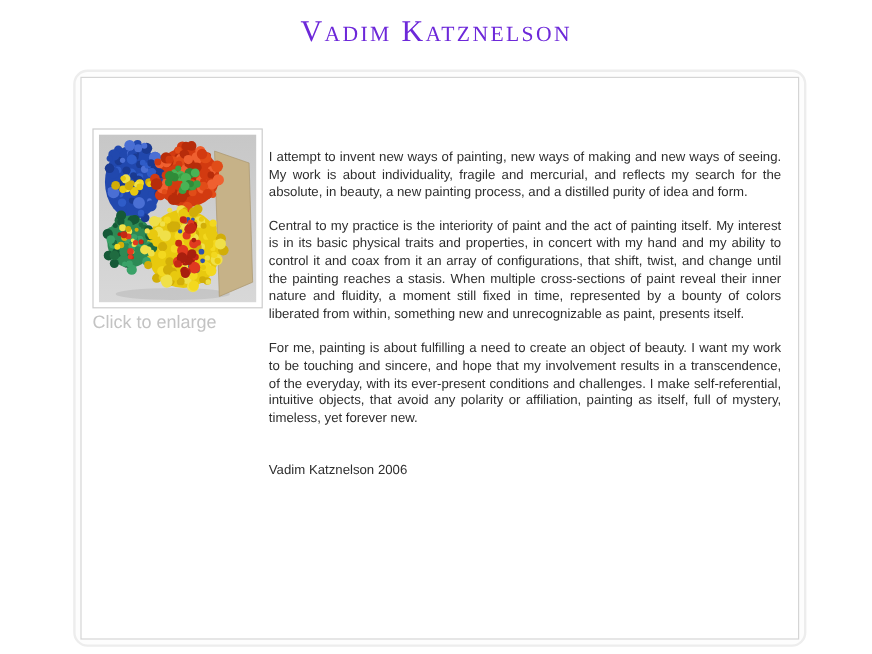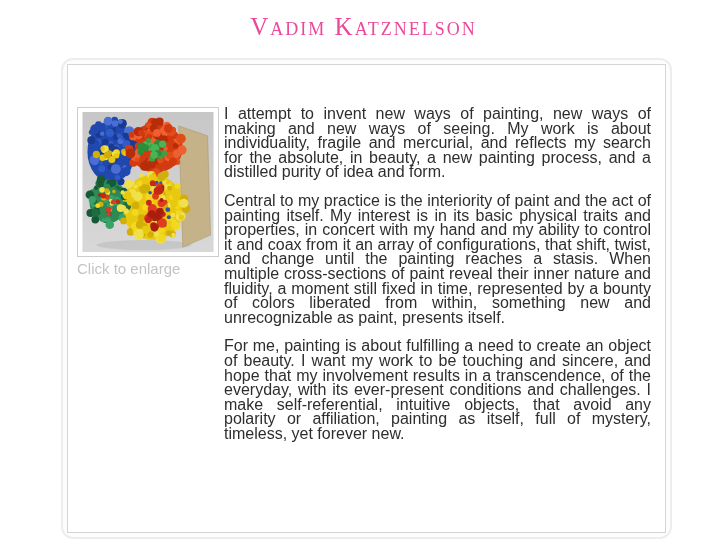--- a/index.html
+++ b/index.html
@@ -13,21 +13,21 @@
   }
   .site-title {
     margin:0;
     padding-top:13px;
     text-align:center;
     font-family:"Liberation Serif", serif;
     font-variant:small-caps;
     font-weight:normal;
     font-size:25px;
     letter-spacing:2px;
-    color:#ec4899;
+    color:#6d28d9;
   }
   .outer-frame {
     position:absolute;
     left:61px; top:58px;
     width:611px; height:481px;
     box-sizing:border-box;
     border:2px solid #ededed;
     border-radius:12px;
     background:#fdfdfd;
     padding:4px;
@@ -52,24 +52,25 @@
     cursor:pointer;
   }
   .thumb-frame svg { display:block; width:132px; height:140px; }
   .thumb-caption {
     margin-top:3px;
     font-size:15px;
     color:#c3c3c3;
   }
   .text-col {
     flex:1 1 auto;
-    font-size:16px;
+    font-size:11px;
     line-height:14.6px;
     color:#2e2e2e;
     text-align:justify;
+    margin-top:17px;
   }
   .text-col p { margin:0 0 14px 0; }
   .signature {
     margin-top:29px !important;
     text-align:left;
   }
 </style>
 </head>
 <body>
 
@@ -499,17 +500,18 @@
               </g>
           </svg>
         </a>
         <div class="thumb-caption">Click to enlarge</div>
       </div>
 
       <div class="text-col">
         <p>I attempt to invent new ways of painting, new ways of making and new ways of seeing. My work is about individuality, fragile and mercurial, and reflects my search for the absolute, in beauty, a new painting process, and a distilled purity of idea and form.</p>
         <p>Central to my practice is the interiority of paint and the act of painting itself. My interest is in its basic physical traits and properties, in concert with my hand and my ability to control it and coax from it an array of configurations, that shift, twist, and change until the painting reaches a stasis. When multiple cross-sections of paint reveal their inner nature and fluidity, a moment still fixed in time, represented by a bounty of colors liberated from within, something new and unrecognizable as paint, presents itself.</p>
         <p>For me, painting is about fulfilling a need to create an object of beauty. I want my work to be touching and sincere, and hope that my involvement results in a transcendence, of the everyday, with its ever-present conditions and challenges. I make self-referential, intuitive objects, that avoid any polarity or affiliation, painting as itself, full of mystery, timeless, yet forever new.</p>
+        <p class="signature">Vadim Katznelson 2006</p>
       </div>
 
     </div>
   </div>
 </div>
 
 </body></html>

